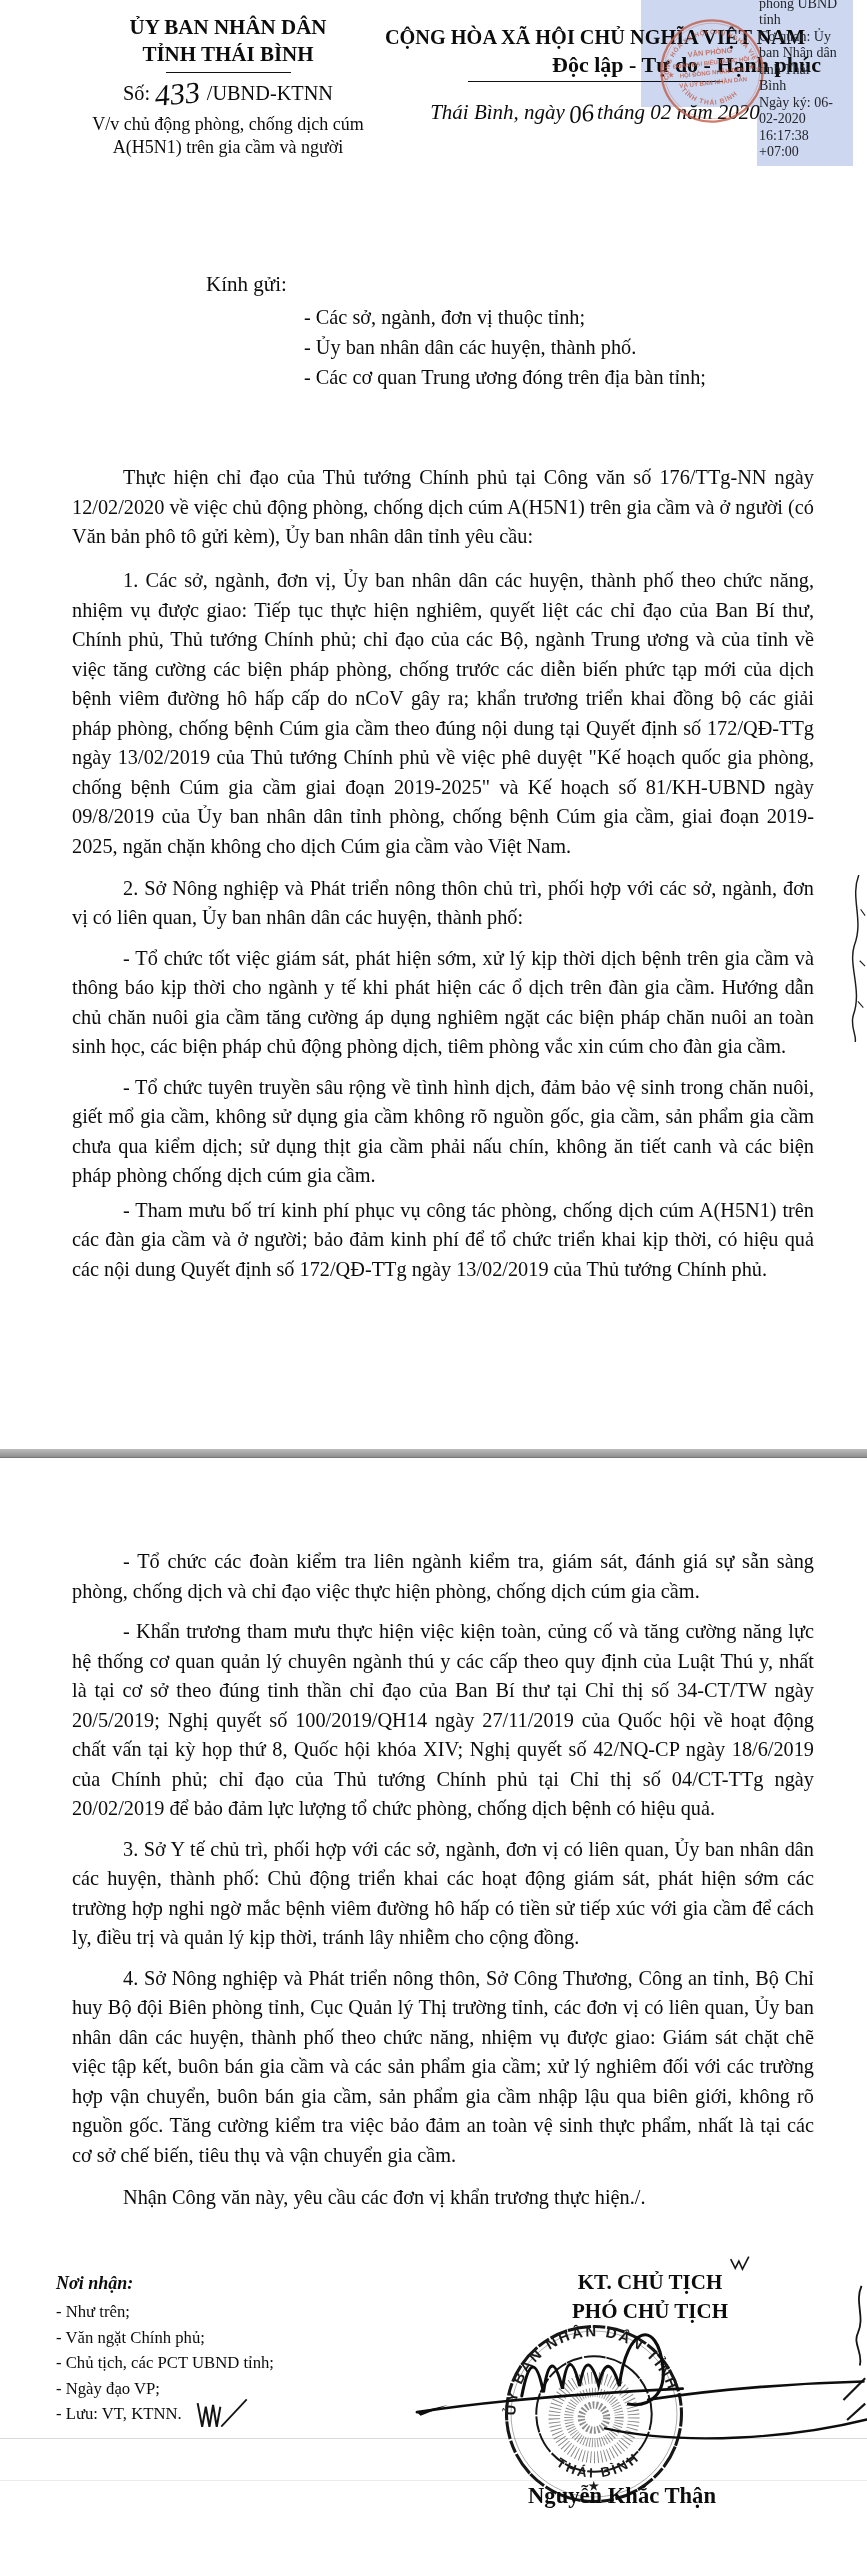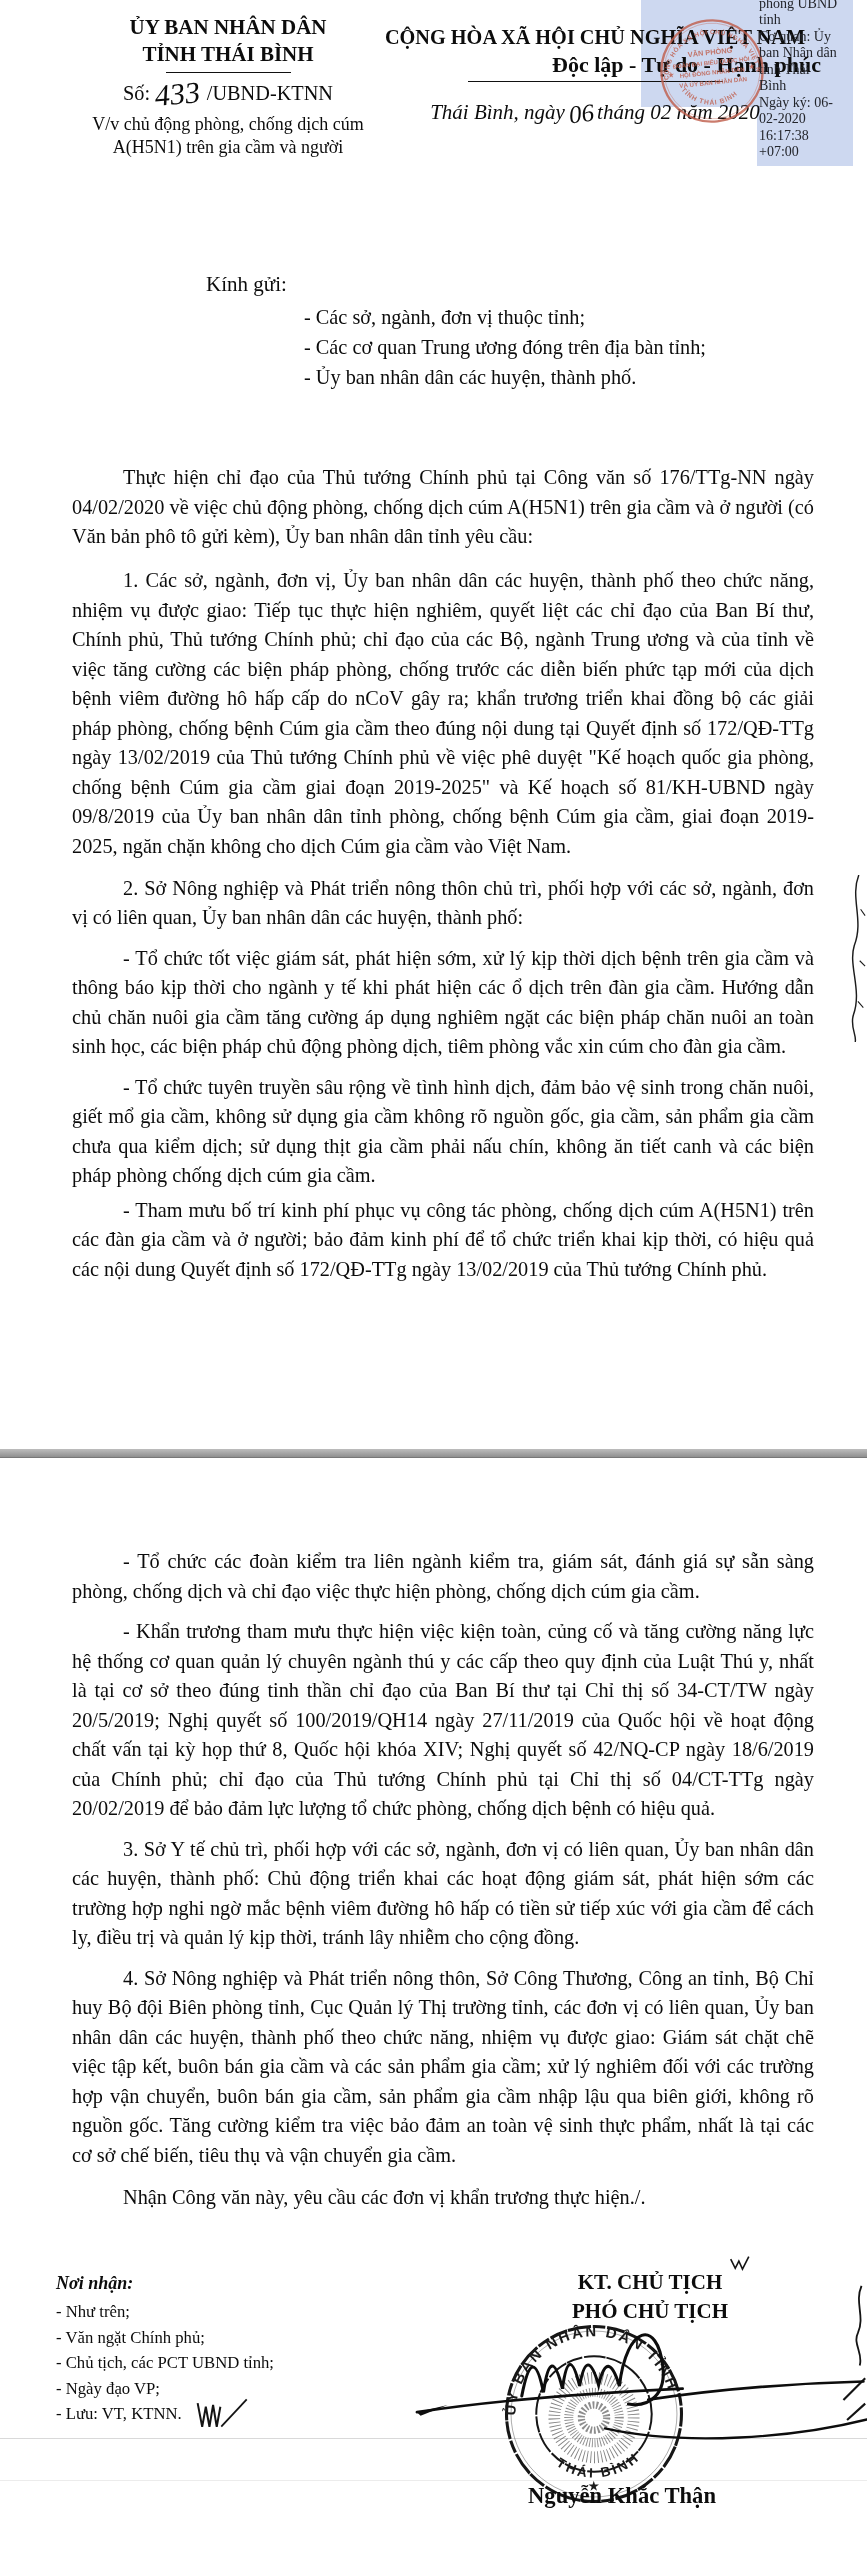--- a/index.html
+++ b/index.html
@@ -100,26 +100,26 @@
     <text x="62" y="66" font-size="6.8" text-anchor="middle">HỘI ĐỒNG NHÂN DÂN</text>
     <text x="62" y="77" font-size="6.8" text-anchor="middle">VÀ ỦY BAN NHÂN DÂN</text>
     <text x="13" y="64" font-size="7.5">★</text>
     <text x="103" y="64" font-size="7.5">★</text>
     <text font-size="7.4" letter-spacing="1"><textPath href="#rs-bot" startOffset="8%">TỈNH THÁI BÌNH</textPath></text>
   </svg>
 
   <div class="abs salut" style="left:206px;top:272px;">Kính gửi:</div>
   <div class="abs recips" style="left:304px;top:302px;">
     <div>- Các sở, ngành, đơn vị thuộc tỉnh;</div>
+    <div>- Ủy ban nhân dân các huyện, thành phố.</div>
     <div>- Các cơ quan Trung ương đóng trên địa bàn tỉnh;</div>
-    <div>- Ủy ban nhân dân các huyện, thành phố.</div>
   </div>
 
   <div class="abs body-block" style="left:72px;top:463px;">
-    <p class="mb16">Thực hiện chỉ đạo của Thủ tướng Chính phủ tại Công văn số 176/TTg-NN ngày 04/02/2020 về việc chủ động phòng, chống dịch cúm A(H5N1) trên gia cầm và ở người (có Văn bản phô tô gửi kèm), Ủy ban nhân dân tỉnh yêu cầu:</p>
+    <p class="mb16">Thực hiện chỉ đạo của Thủ tướng Chính phủ tại Công văn số 176/TTg-NN ngày 12/02/2020 về việc chủ động phòng, chống dịch cúm A(H5N1) trên gia cầm và ở người (có Văn bản phô tô gửi kèm), Ủy ban nhân dân tỉnh yêu cầu:</p>
     <p class="mb14">1. Các sở, ngành, đơn vị, Ủy ban nhân dân các huyện, thành phố theo chức năng, nhiệm vụ được giao: Tiếp tục thực hiện nghiêm, quyết liệt các chỉ đạo của Ban Bí thư, Chính phủ, Thủ tướng Chính phủ; chỉ đạo của các Bộ, ngành Trung ương và của tỉnh về việc tăng cường các biện pháp phòng, chống trước các diễn biến phức tạp mới của dịch bệnh viêm đường hô hấp cấp do nCoV gây ra; khẩn trương triển khai đồng bộ các giải pháp phòng, chống bệnh Cúm gia cầm theo đúng nội dung tại Quyết định số 172/QĐ-TTg ngày 13/02/2019 của Thủ tướng Chính phủ về việc phê duyệt "Kế hoạch quốc gia phòng, chống bệnh Cúm gia cầm giai đoạn 2019-2025" và Kế hoạch số 81/KH-UBND ngày 09/8/2019 của Ủy ban nhân dân tỉnh phòng, chống bệnh Cúm gia cầm, giai đoạn 2019-2025, ngăn chặn không cho dịch Cúm gia cầm vào Việt Nam.</p>
     <p class="mb12">2. Sở Nông nghiệp và Phát triển nông thôn chủ trì, phối hợp với các sở, ngành, đơn vị có liên quan, Ủy ban nhân dân các huyện, thành phố:</p>
     <p class="mb12">- Tổ chức tốt việc giám sát, phát hiện sớm, xử lý kịp thời dịch bệnh trên gia cầm và thông báo kịp thời cho ngành y tế khi phát hiện các ổ dịch trên đàn gia cầm. Hướng dẫn chủ chăn nuôi gia cầm tăng cường áp dụng nghiêm ngặt các biện pháp chăn nuôi an toàn sinh học, các biện pháp chủ động phòng dịch, tiêm phòng vắc xin cúm cho đàn gia cầm.</p>
     <p class="mb6">- Tổ chức tuyên truyền sâu rộng về tình hình dịch, đảm bảo vệ sinh trong chăn nuôi, giết mổ gia cầm, không sử dụng gia cầm không rõ nguồn gốc, gia cầm, sản phẩm gia cầm chưa qua kiểm dịch; sử dụng thịt gia cầm phải nấu chín, không ăn tiết canh và các biện pháp phòng chống dịch cúm gia cầm.</p>
     <p>- Tham mưu bố trí kinh phí phục vụ công tác phòng, chống dịch cúm A(H5N1) trên các đàn gia cầm và ở người; bảo đảm kinh phí để tổ chức triển khai kịp thời, có hiệu quả các nội dung Quyết định số 172/QĐ-TTg ngày 13/02/2019 của Thủ tướng Chính phủ.</p>
   </div>
 
   <svg class="abs artifact" style="left:846px;top:875px;" width="22" height="167" viewBox="0 0 24 185">
     <path d="M 14,0 C 4,25 20,50 9,78 C 2,100 18,128 8,155 C 4,168 12,178 10,185" fill="none" stroke="#1c1c1c" stroke-width="1.6"></path>
     <path d="M 16,38 l 5,7 M 15,95 l 6,6 M 13,140 l 6,7" fill="none" stroke="#1c1c1c" stroke-width="1.2"></path>

